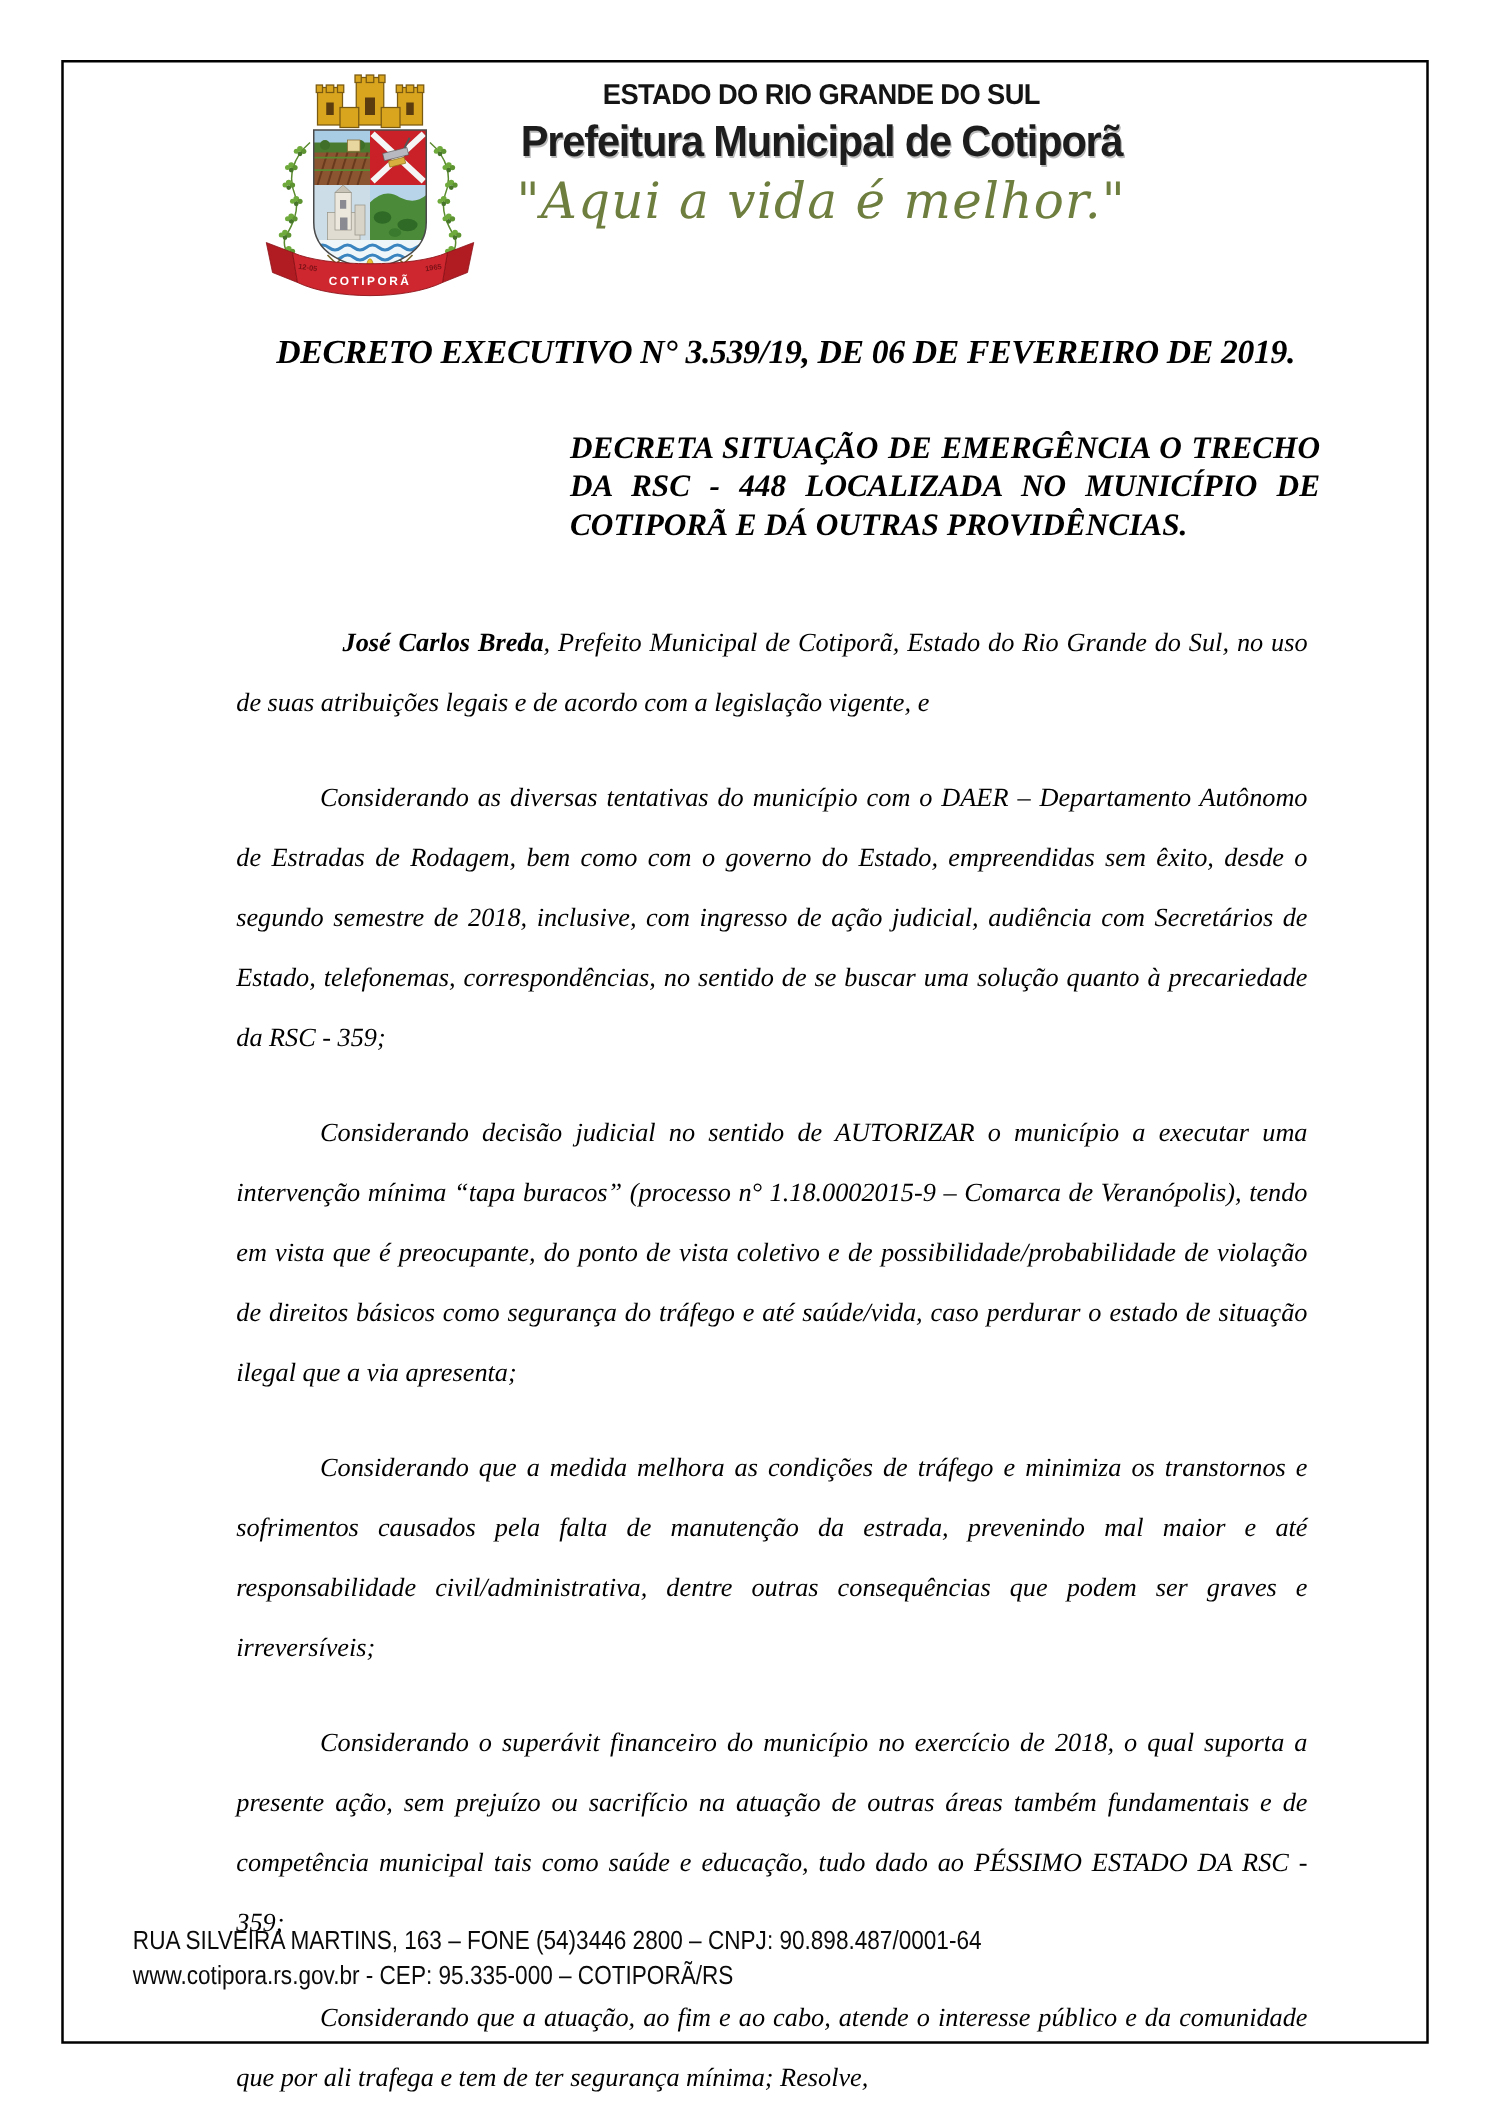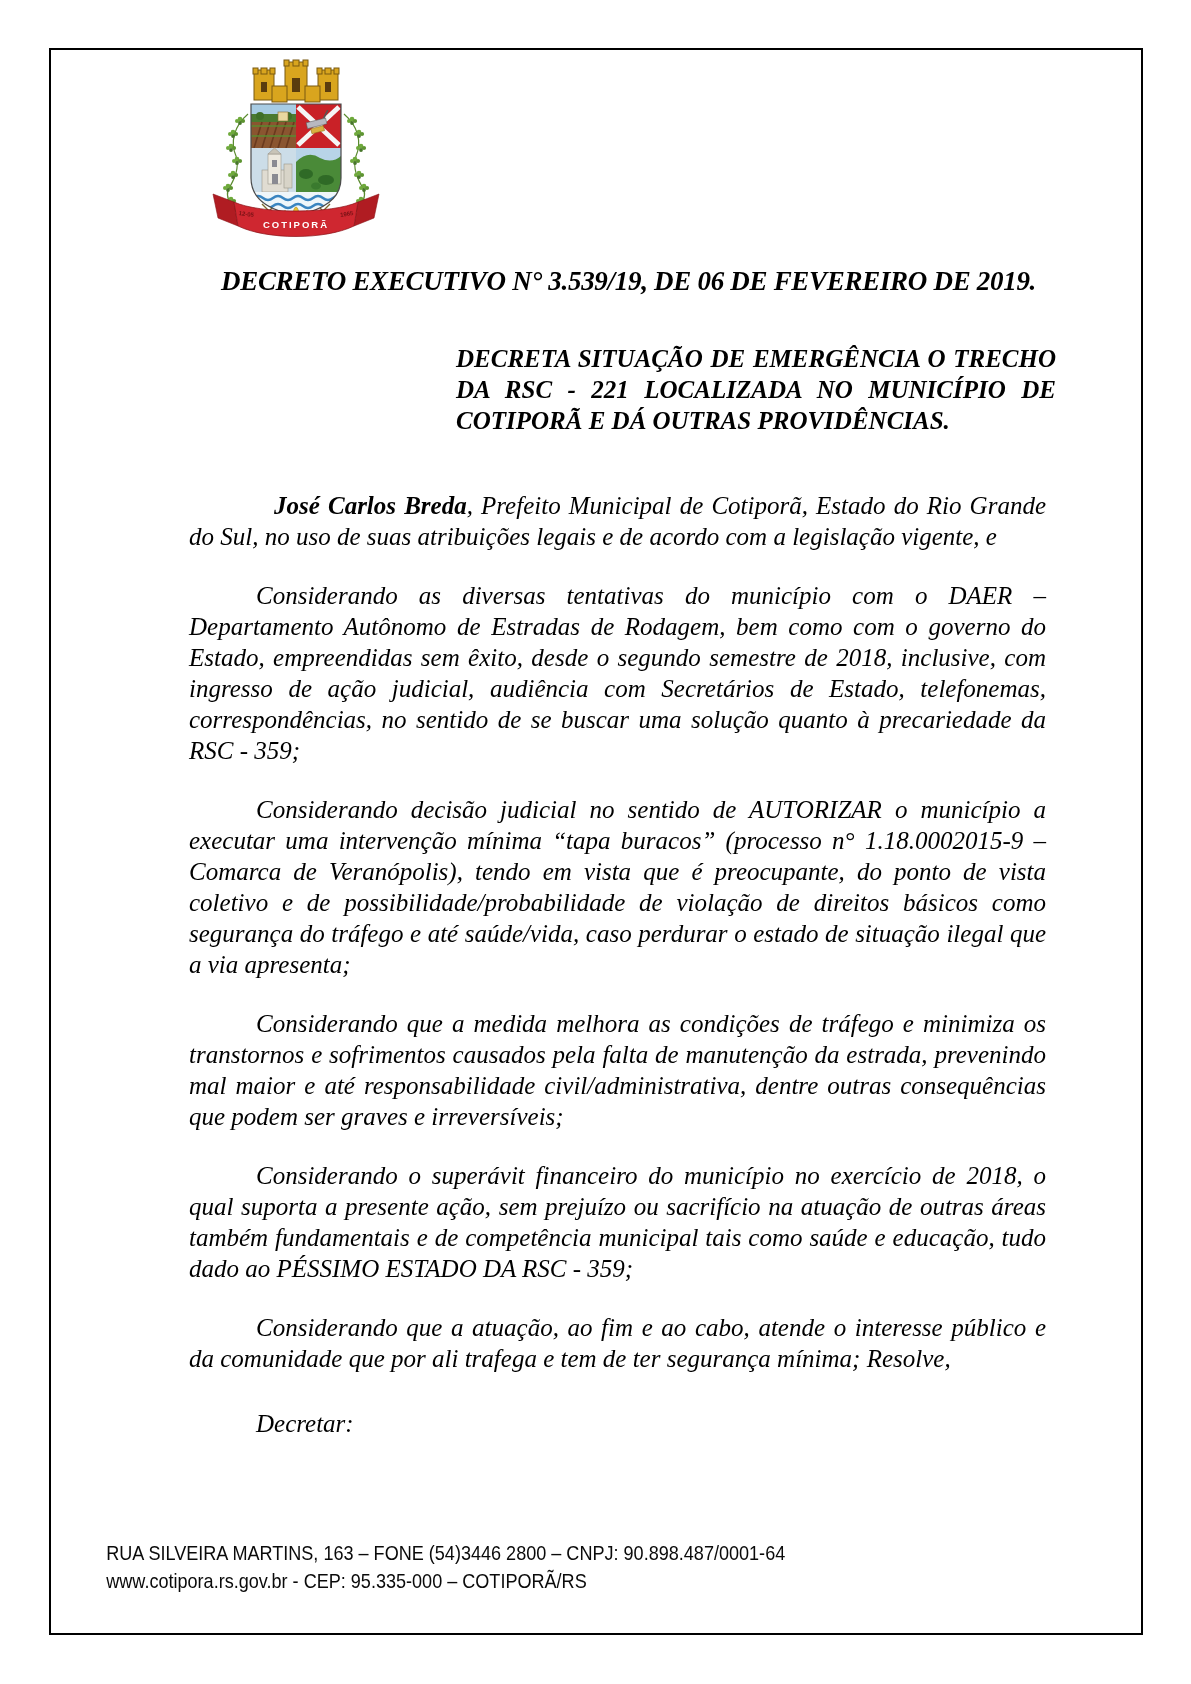--- a/index.html
+++ b/index.html
@@ -38,21 +38,21 @@
   .doc-title{
     margin:14px 0 0 32px;font-style:italic;font-weight:700;font-size:27px;
     white-space:nowrap;letter-spacing:-0.3px;
   }
   .epigraph{
     margin:46px 0 0 267px;width:600px;text-align:justify;
     font-style:italic;font-weight:700;font-size:25px;line-height:31px;
   }
   p.body{
     margin:28px 0 0 0;text-align:justify;text-indent:67px;
-    font-style:italic;font-size:25px;line-height:31px;
+    font-style:italic;font-size:21px;line-height:48px;
   }
   p.p1{margin-top:54px;text-indent:85px;}
   p.decretar{margin-top:34px;font-weight:400;}
   .b{font-weight:700;}
   
   .footer{position:absolute;left:0;right:0;bottom:38px;}
   .footer-inner{
     display:inline-block;transform:scaleX(0.86);transform-origin:center;
     font-family:"Liberation Sans","DejaVu Sans",sans-serif;
     font-size:21px;line-height:28px;color:#0a0a0a;letter-spacing:0;
@@ -176,27 +176,32 @@
       <g>
         <path d="M24,146 L3,138 L8,162 L28,170 Z" fill="#b01c22" stroke="#8a1218" stroke-width="0.6"></path>
         <path d="M148,146 L169,138 L164,162 L144,170 Z" fill="#b01c22" stroke="#8a1218" stroke-width="0.6"></path>
         <path d="M24,146 C50,158 122,158 148,146 L144,170 C115,184 57,184 28,170 Z" fill="#cf2730" stroke="#8a1218" stroke-width="0.7"></path>
         <text x="36" y="160" transform="rotate(8 36 160)" text-anchor="middle" font-size="6" font-weight="bold" fill="#7a1216">12-05</text>
         <text x="86" y="172" text-anchor="middle" font-size="9.5" font-weight="bold" letter-spacing="2" fill="#ffffff">COTIPORÃ</text>
         <text x="137" y="160" transform="rotate(-8 137 160)" text-anchor="middle" font-size="6" font-weight="bold" fill="#7a1216">1965</text>
       </g>
     </svg>
 
+    <div class="head-text head-stack">
+      <div><span class="state-line">ESTADO DO RIO GRANDE DO SUL</span></div>
+      <div><span class="org-line">Prefeitura Municipal de Cotiporã</span></div>
+      <div class="tagline">"Aqui a vida é melhor."</div>
+    </div>
   </div>
 
   <div class="content">
 
     <div class="doc-title">DECRETO EXECUTIVO N° 3.539/19, DE 06 DE FEVEREIRO DE 2019.</div>
 
-    <div class="epigraph">DECRETA SITUAÇÃO DE EMERGÊNCIA O TRECHO DA RSC - 221 LOCALIZADA NO MUNICÍPIO DE COTIPORÃ E DÁ OUTRAS PROVIDÊNCIAS.</div>
+    <div class="epigraph">DECRETA SITUAÇÃO DE EMERGÊNCIA O TRECHO DA RSC - 448 LOCALIZADA NO MUNICÍPIO DE COTIPORÃ E DÁ OUTRAS PROVIDÊNCIAS.</div>
 
     <p class="body p1"><span class="b">José Carlos Breda</span><span>, Prefeito Municipal de Cotiporã, Estado do Rio Grande do Sul, no uso de suas atribuições legais e de acordo com a legislação vigente, e</span></p>
 
     <p class="body">Considerando as diversas tentativas do município com o DAER – Departamento Autônomo de Estradas de Rodagem, bem como com o governo do Estado, empreendidas sem êxito, desde o segundo semestre de 2018, inclusive, com ingresso de ação judicial, audiência com Secretários de Estado, telefonemas, correspondências, no sentido de se buscar uma solução quanto à precariedade da RSC - 359;</p>
 
     <p class="body">Considerando decisão judicial no sentido de AUTORIZAR o município a executar uma intervenção mínima “tapa buracos” (processo n° 1.18.0002015-9 – Comarca de Veranópolis), tendo em vista que é preocupante, do ponto de vista coletivo e de possibilidade/probabilidade de violação de direitos básicos como segurança do tráfego e até saúde/vida, caso perdurar o estado de situação ilegal que a via apresenta;</p>
 
     <p class="body">Considerando que a medida melhora as condições de tráfego e minimiza os transtornos e sofrimentos causados pela falta de manutenção da estrada, prevenindo mal maior e até responsabilidade civil/administrativa, dentre outras consequências que podem ser graves e irreversíveis;</p>
 
     <p class="body">Considerando o superávit financeiro do município no exercício de 2018, o qual suporta a presente ação, sem prejuízo ou sacrifício na atuação de outras áreas também fundamentais e de competência municipal tais como saúde e educação, tudo dado ao PÉSSIMO ESTADO DA RSC - 359;</p>

